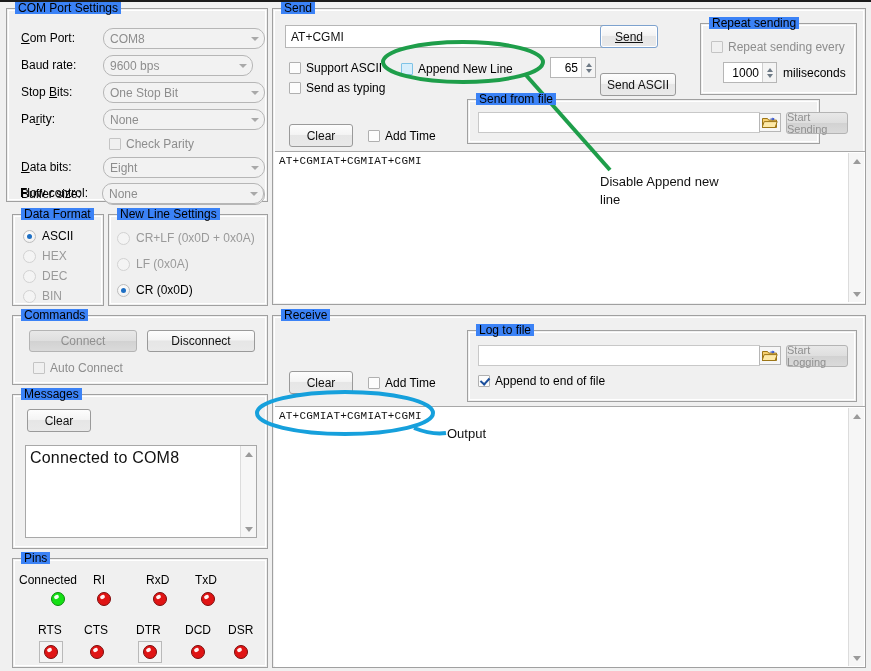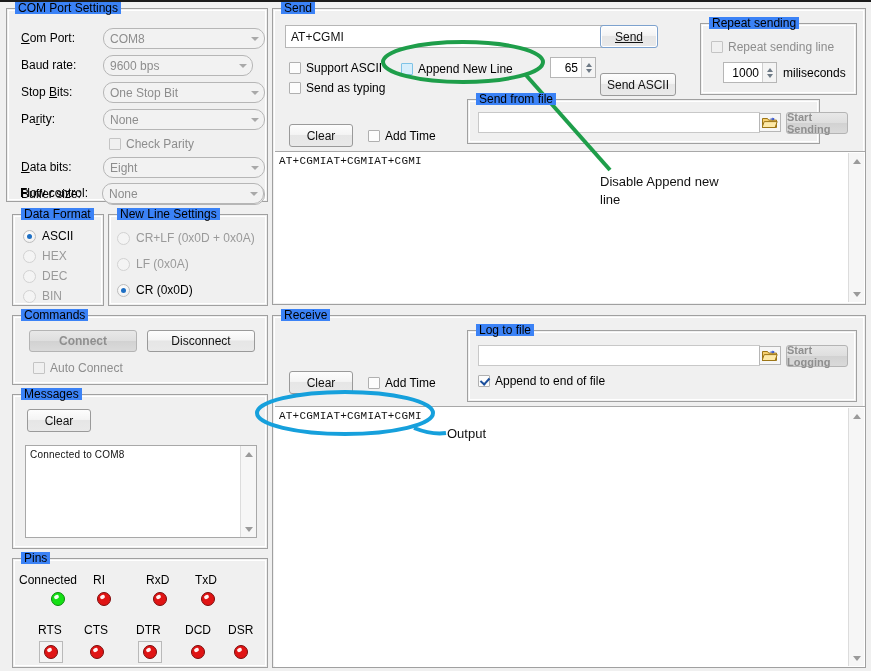--- a/index.html
+++ b/index.html
@@ -56,21 +56,20 @@
     position:absolute; border:1px solid #9a9a9a; border-radius:3px;
     background: linear-gradient(180deg,#fdfdfd 0%,#f4f4f4 45%,#e6e6e6 50%,#e9e9e9 100%);
     display:flex; align-items:center; justify-content:center;
     font-size:12px; color:#111; cursor:default;
   }
   .btn.default { border:1px solid #7da2ce; box-shadow: inset 0 0 0 1px #ffffff; }
   .btn.dis {
     color:#8f8f8f;
     background: linear-gradient(180deg,#e8e8e8 0%,#dedede 50%,#d2d2d2 52%,#dadada 100%);
     border-color:#b4b4b4;
-    font-weight:bold;
   }
 
   
   .chk { position:absolute; display:flex; align-items:center; white-space:nowrap; font-size:12px; }
   .chk .bx {
     width:12px;height:12px;border:1px solid #b0b0b0;background:#fcfcfc;
     margin-right:5px; position:relative; flex:0 0 auto; border-radius:1px;
   }
   .chk.dis .bx { background:#f0f0f0; border-color:#c4c4c4; }
   .chk.dis { color:#8d8d8d; }
@@ -235,21 +234,21 @@
       <span>Auto Connect</span>
     </div>
   </div>
 
   <div class="group" style="left:12px; top:392px; width:256px; height:155px;">
     <span class="glabel">Messages</span>
     <div class="btn" style="left:14px; top:14px; width:64px; height:23px;">
       <span>Clear</span>
     </div>
     <div class="area" style="left:12px; top:50px; width:232px; height:93px;">
-      <div class="content" style="font-family:'Liberation Sans',sans-serif; font-size:10px;">Connected to COM8</div>
+      <div class="content" style="font-family:'Liberation Sans',sans-serif; font-size:16px;">Connected to COM8</div>
       <div class="sbar">
         <div class="ar t">
             <i></i>
           </div>
         <div class="ar b">
             <i></i>
           </div>
       </div>
     </div>
   </div>
@@ -326,21 +325,21 @@
     </div>
     <div class="chk" style="left:95px; top:120px;">
       <span class="bx"></span>
       <span>Add Time</span>
     </div>
 
     <div class="group" style="left:427px; top:14px; width:157px; height:72px;">
       <span class="glabel">Repeat sending</span>
       <div class="chk dis" style="left:10px; top:16px;">
         <span class="bx"></span>
-        <span>Repeat sending line</span>
+        <span>Repeat sending every</span>
       </div>
       <div class="spin" style="left:22px; top:38px; width:54px;">
         <span class="val">1000</span>
         <span class="ud">
             <i class="u"></i>
             <i class="d"></i>
           </span>
       </div>
       <span class="lbl" style="left:82px; top:42px;">miliseconds</span>
     </div>

